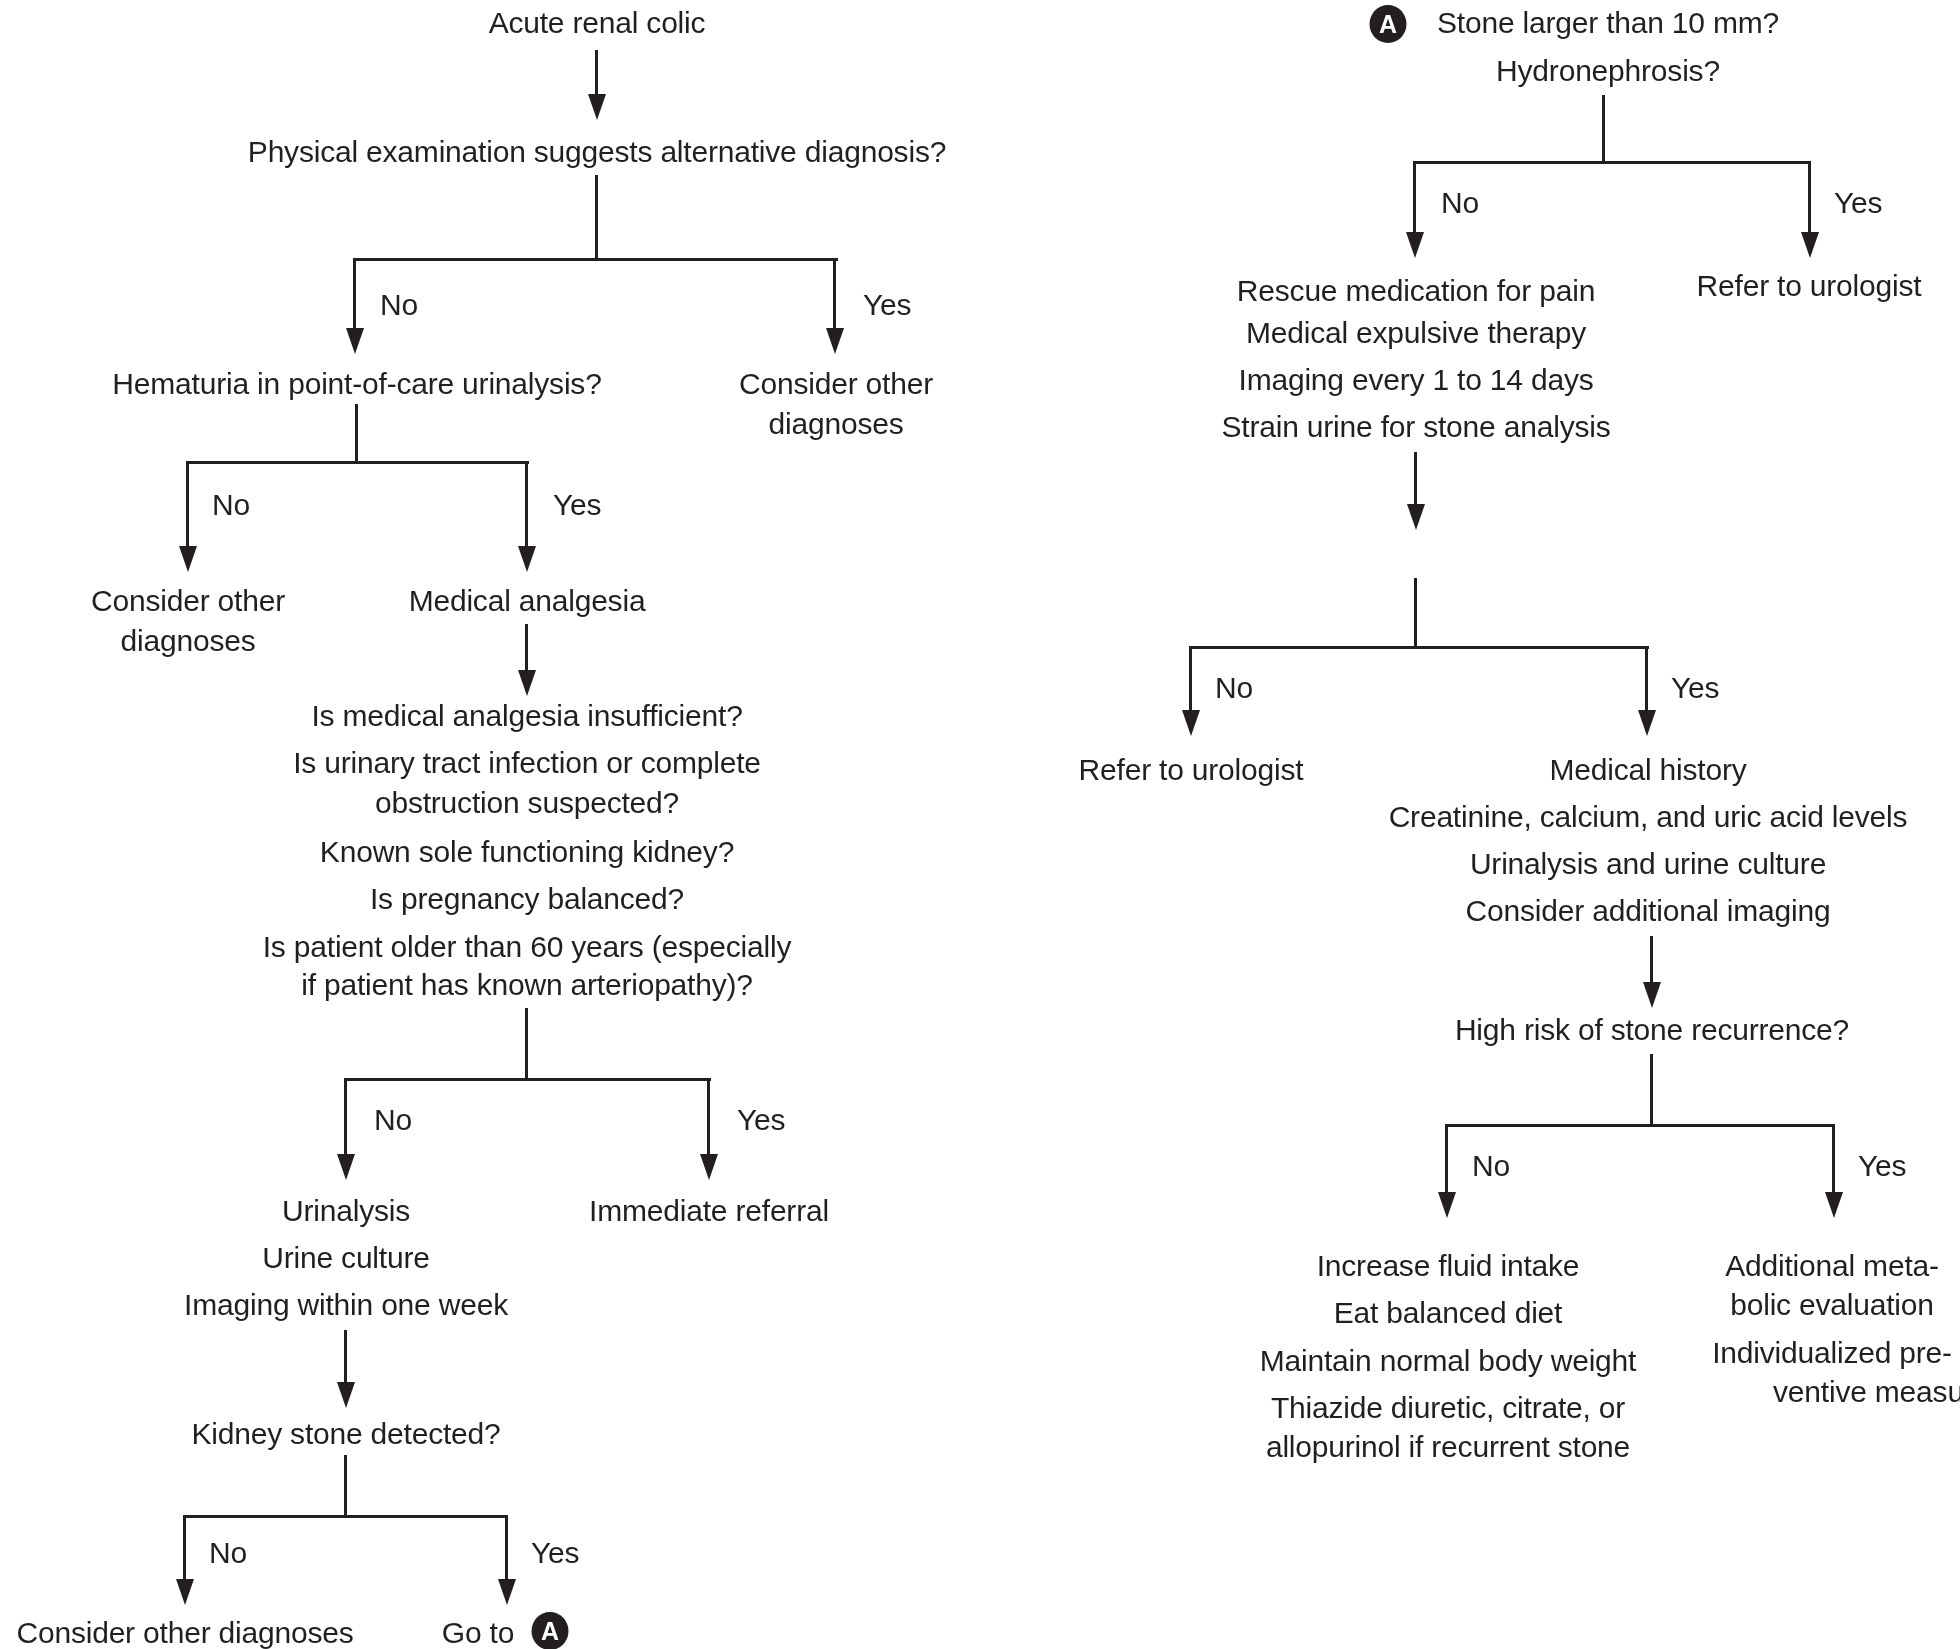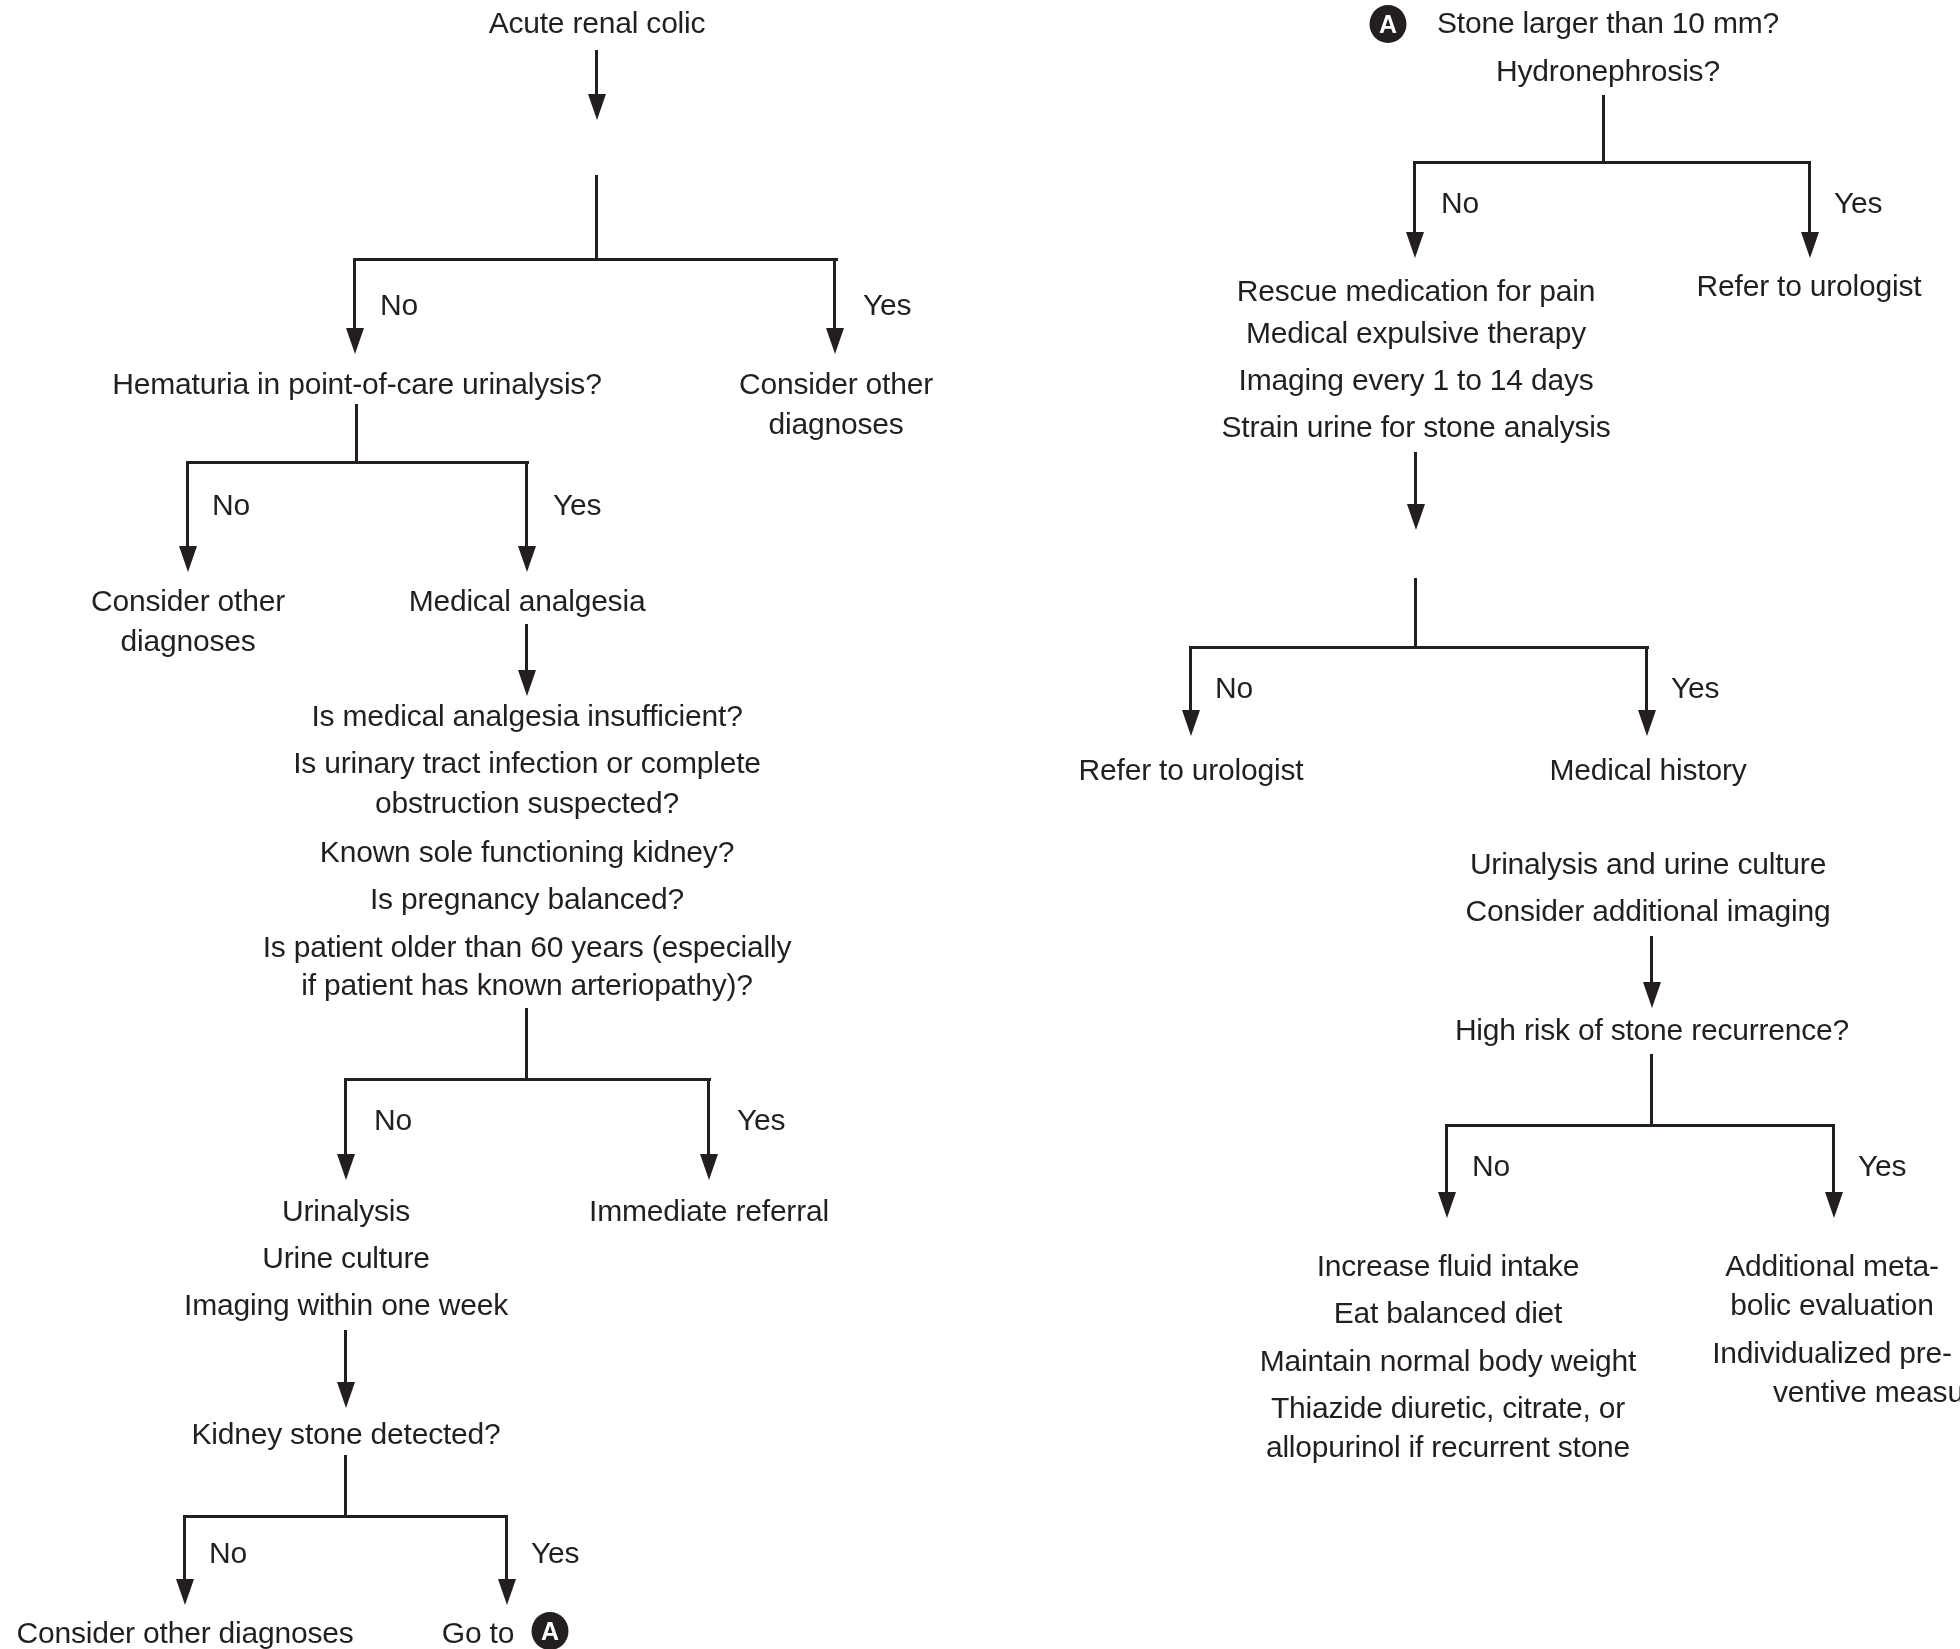--- a/index.html
+++ b/index.html
@@ -39,20 +39,21 @@
 </head>
 <body>
 
 <div id="canvas">
 
   <span class="t" style="left:597px;top:23px">Acute renal colic</span>
 
   <div class="vl" style="left:595px;top:50px;height:44px"></div>
   <div class="ah" style="left:588px;top:94px"></div>
 
+  <span class="t" style="left:597px;top:152px">Physical examination suggests alternative diagnosis?</span>
 
   <div class="vl" style="left:595px;top:175px;height:85px"></div>
   <div class="hl" style="left:353px;top:258px;width:485px"></div>
   <div class="vl" style="left:353px;top:258px;height:72px"></div>
   <div class="ah" style="left:346px;top:328px"></div>
   <div class="vl" style="left:833px;top:258px;height:72px"></div>
   <div class="ah" style="left:826px;top:328px"></div>
   <span class="lbl" style="left:380px;top:305px">No</span>
   <span class="lbl" style="left:863px;top:305px">Yes</span>
 
@@ -143,20 +144,21 @@
   <div class="hl" style="left:1189px;top:646px;width:460px"></div>
   <div class="vl" style="left:1189px;top:646px;height:66px"></div>
   <div class="ah" style="left:1182px;top:710px"></div>
   <div class="vl" style="left:1645px;top:646px;height:66px"></div>
   <div class="ah" style="left:1638px;top:710px"></div>
   <span class="lbl" style="left:1215px;top:688px">No</span>
   <span class="lbl" style="left:1671px;top:688px">Yes</span>
 
   <span class="t" style="left:1191px;top:770px">Refer to urologist</span>
   <span class="t" style="left:1648px;top:770px">Medical history</span>
+  <span class="t" style="left:1648px;top:817px">Creatinine, calcium, and uric acid levels</span>
   <span class="t" style="left:1648px;top:864px">Urinalysis and urine culture</span>
   <span class="t" style="left:1648px;top:911px">Consider additional imaging</span>
 
   <div class="vl" style="left:1650px;top:936px;height:46px"></div>
   <div class="ah" style="left:1643px;top:982px"></div>
 
   <span class="t" style="left:1652px;top:1030px">High risk of stone recurrence?</span>
 
   <div class="vl" style="left:1650px;top:1054px;height:70px"></div>
   <div class="hl" style="left:1445px;top:1124px;width:390px"></div>

